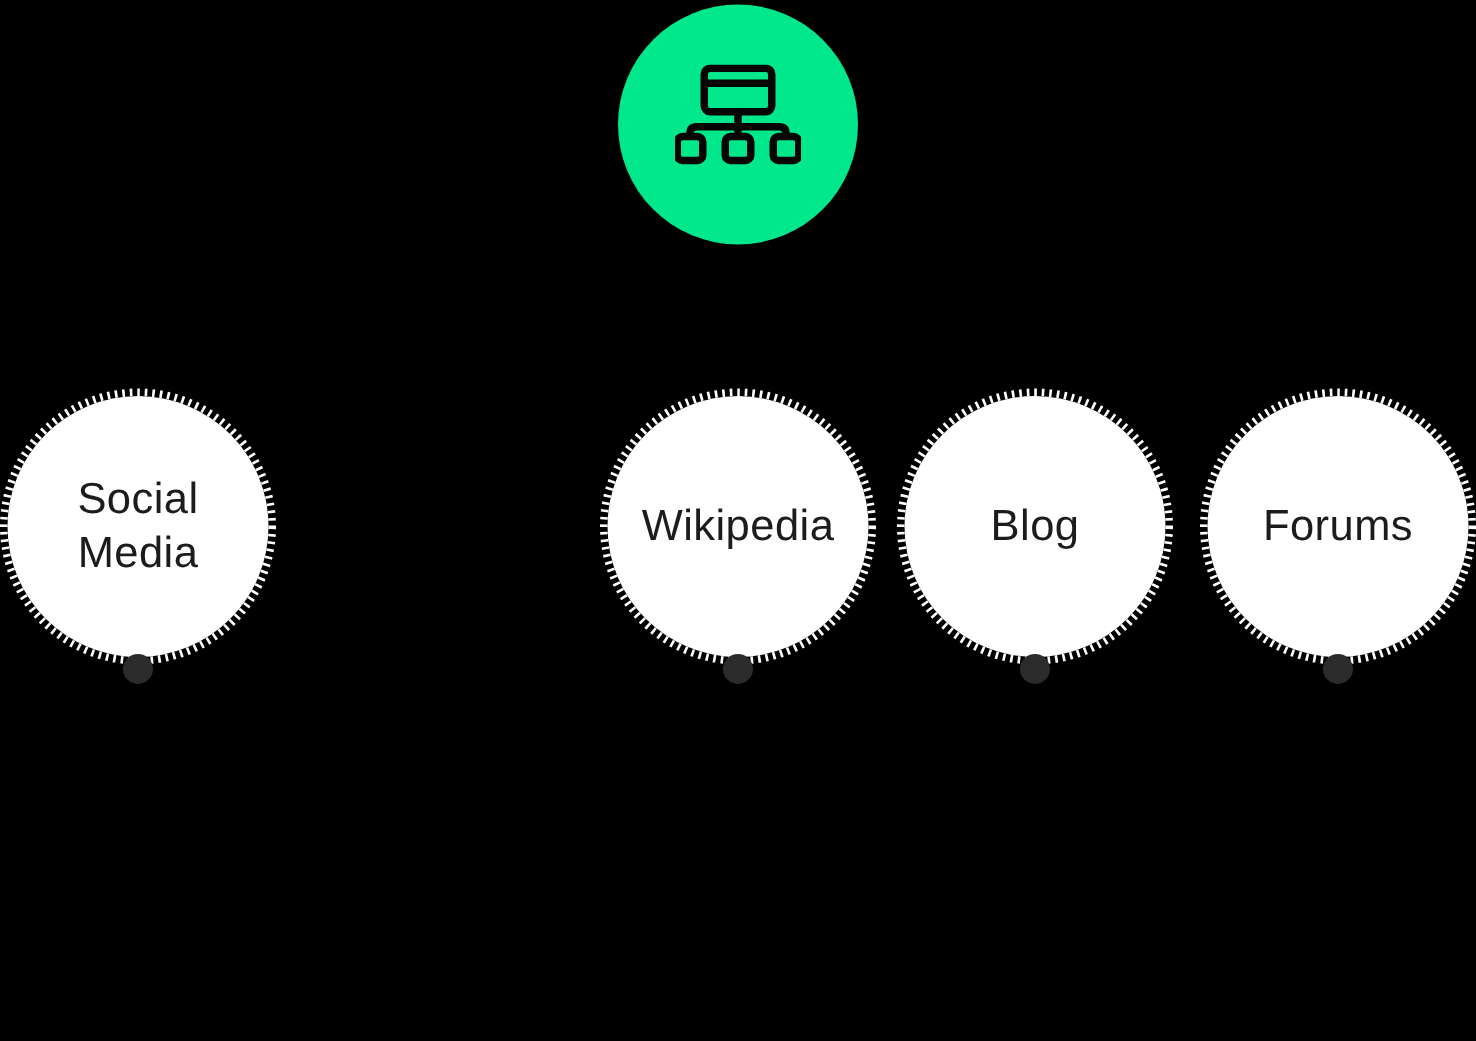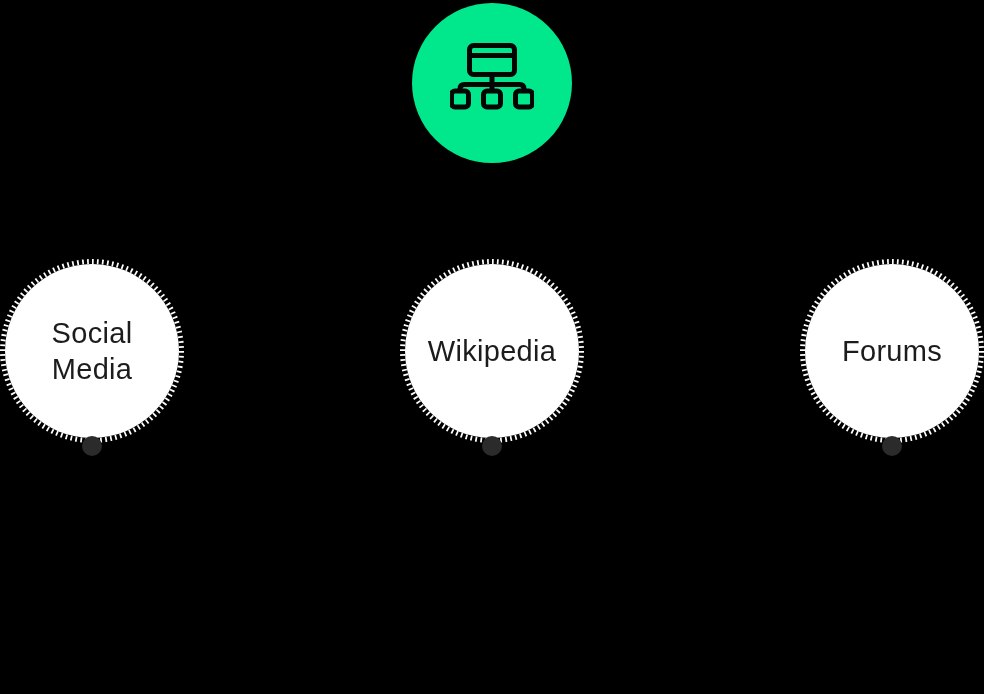--- a/index.html
+++ b/index.html
@@ -107,20 +107,28 @@
 
   <div class="node n2">
     <svg class="ring" width="200" height="200" viewBox="0 0 200 200">
       <circle cx="100" cy="100" r="87" fill="#FFFFFF"></circle>
       <circle cx="100" cy="100" r="89.5" fill="none" stroke="#FFFFFF" stroke-width="5" pathLength="560" stroke-dasharray="1.75 3.25"></circle>
     </svg>
     <div class="label">Wikipedia</div>
     <div class="handle"></div>
   </div>
 
+  <div class="node n3">
+    <svg class="ring" width="200" height="200" viewBox="0 0 200 200">
+      <circle cx="100" cy="100" r="87" fill="#FFFFFF"></circle>
+      <circle cx="100" cy="100" r="89.5" fill="none" stroke="#FFFFFF" stroke-width="5" pathLength="560" stroke-dasharray="1.75 3.25"></circle>
+    </svg>
+    <div class="label">Blog</div>
+    <div class="handle"></div>
+  </div>
 
   <div class="node n4">
     <svg class="ring" width="200" height="200" viewBox="0 0 200 200">
       <circle cx="100" cy="100" r="87" fill="#FFFFFF"></circle>
       <circle cx="100" cy="100" r="89.5" fill="none" stroke="#FFFFFF" stroke-width="5" pathLength="560" stroke-dasharray="1.75 3.25"></circle>
     </svg>
     <div class="label">Forums</div>
     <div class="handle"></div>
   </div>
 

